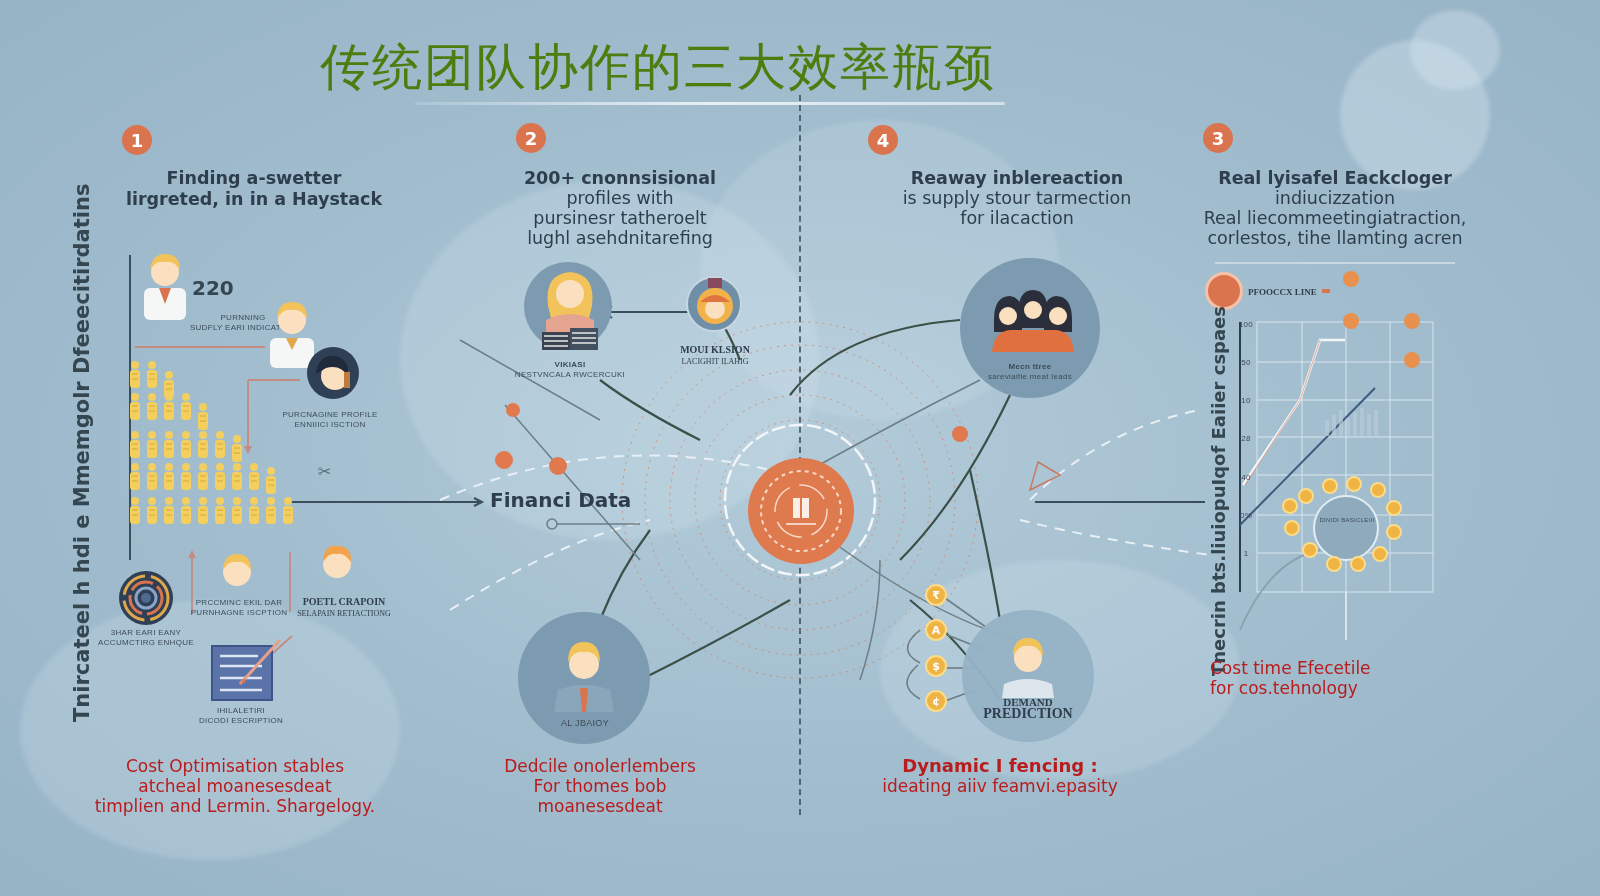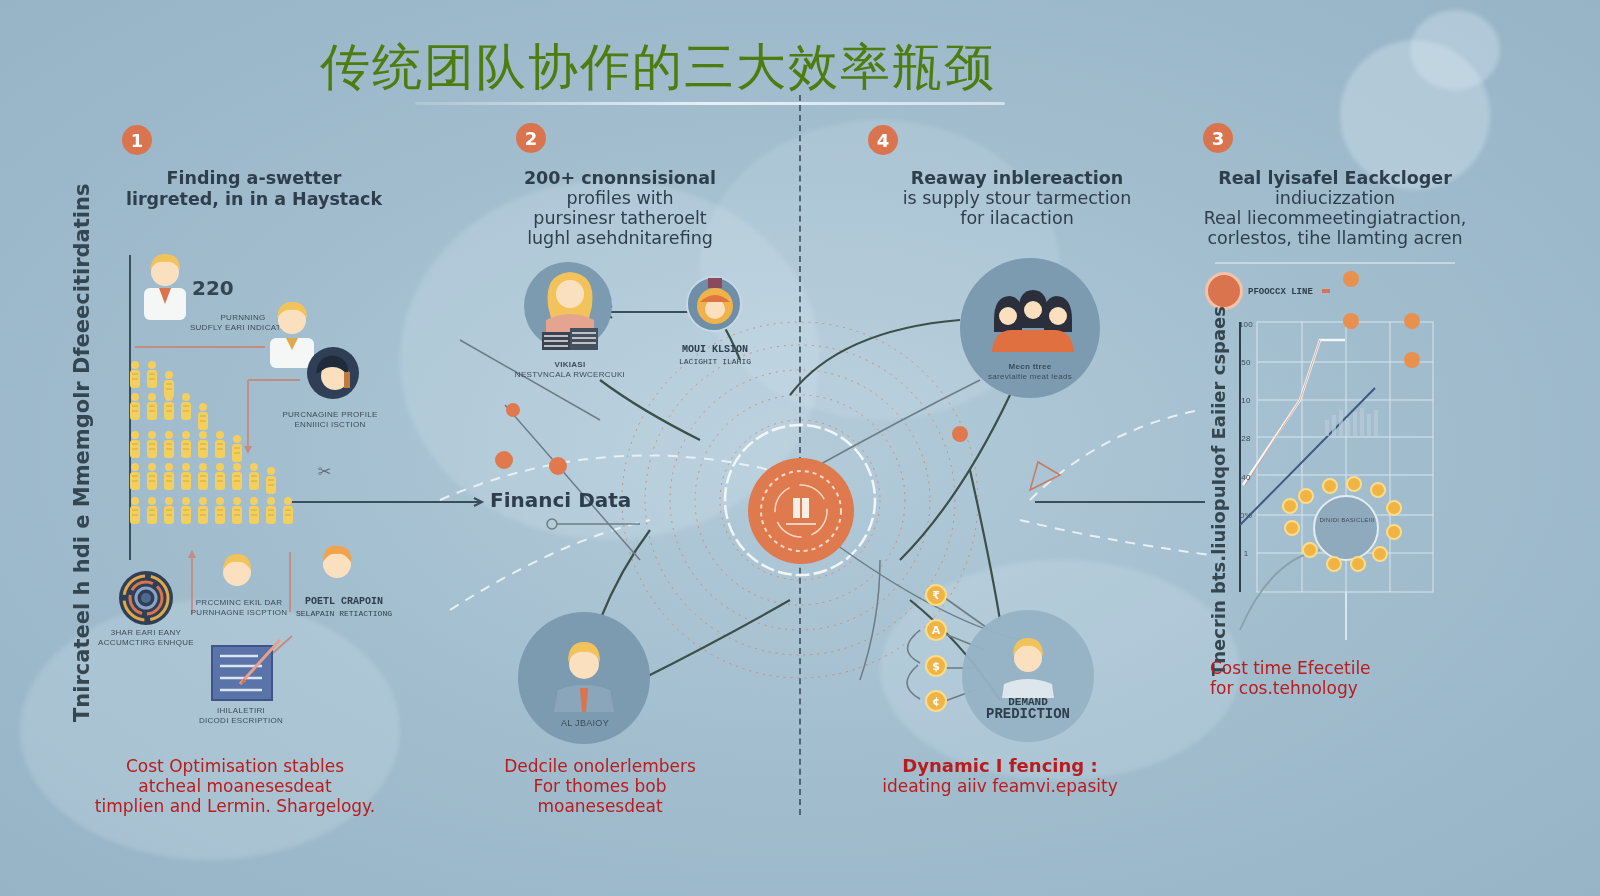--- a/index.html
+++ b/index.html
@@ -21,21 +21,21 @@
   .badge {
     position:absolute; width:30px; height:30px; border-radius:50%;
     background:#d9744e; color:#fff; font-size:18px; font-weight:bold;
     display:flex; align-items:center; justify-content:center;
   }
   .sec-title { position:absolute; text-align:center; line-height:21px; font-size:17.5px; color:#2e3e4c; }
   .sec-title .b { font-weight:bold; }
   .sec-foot { position:absolute; text-align:center; line-height:20px; font-size:17px; color:#b91c1c; }
   .foot-b { font-weight:bold; font-size:18px; }
   .tiny { position:absolute; font-size:8px; letter-spacing:0.3px; color:#3c4c58; text-align:center; line-height:10px; font-family:"Liberation Sans", sans-serif; }
-  .tinyb { position:absolute; font-size:10px; font-weight:bold; color:#2e3e4c; text-align:center; line-height:12px; font-family:Liberation Mono, monospace; }
+  .tinyb { position:absolute; font-size:10px; font-weight:bold; color:#2e3e4c; text-align:center; line-height:12px; font-family:Liberation Serif, serif; }
   .vert {
     position:absolute; transform-origin:left top; transform:rotate(-90deg);
     font-size:21px; font-weight:bold; color:#34464f; white-space:nowrap;
   }
   .circle-bg { position:absolute; border-radius:50%; background:#7d9bb0; }
   .avatar { position:absolute; }
   .label-mid { position:absolute; font-size:20px; font-weight:bold; color:#2e3e4c; }
   .coin { position:absolute; width:22px; height:22px; border-radius:50%; background:#f0b445; border:2px solid #fbdc8a; display:flex; align-items:center; justify-content:center; color:#fff; font-size:11px; font-weight:bold; }
 </style>
 </head>

